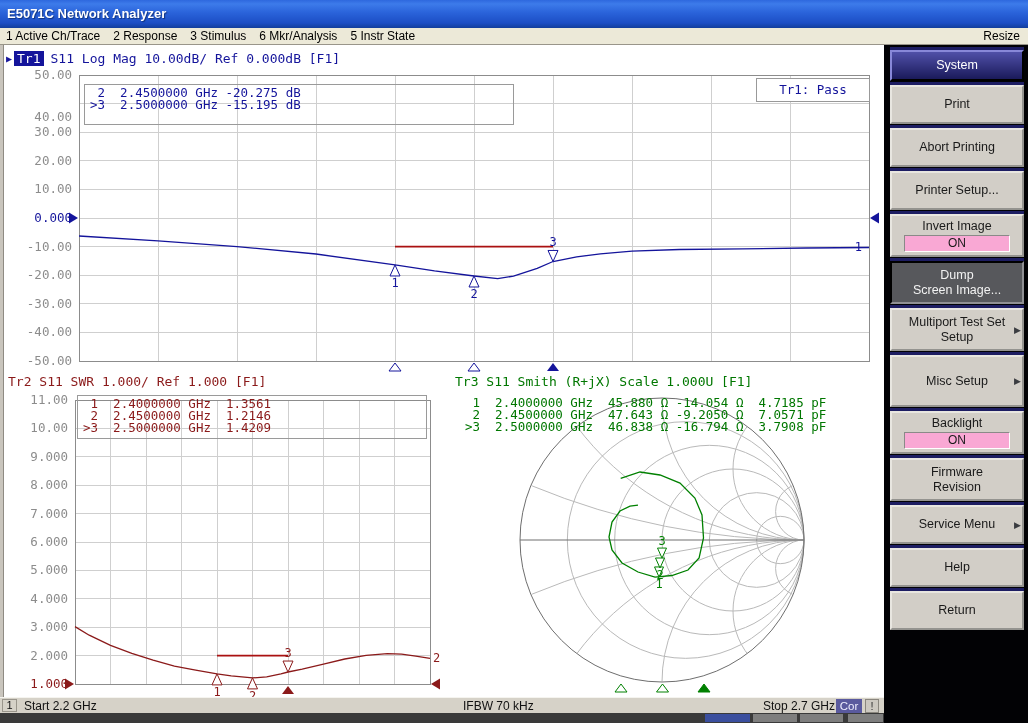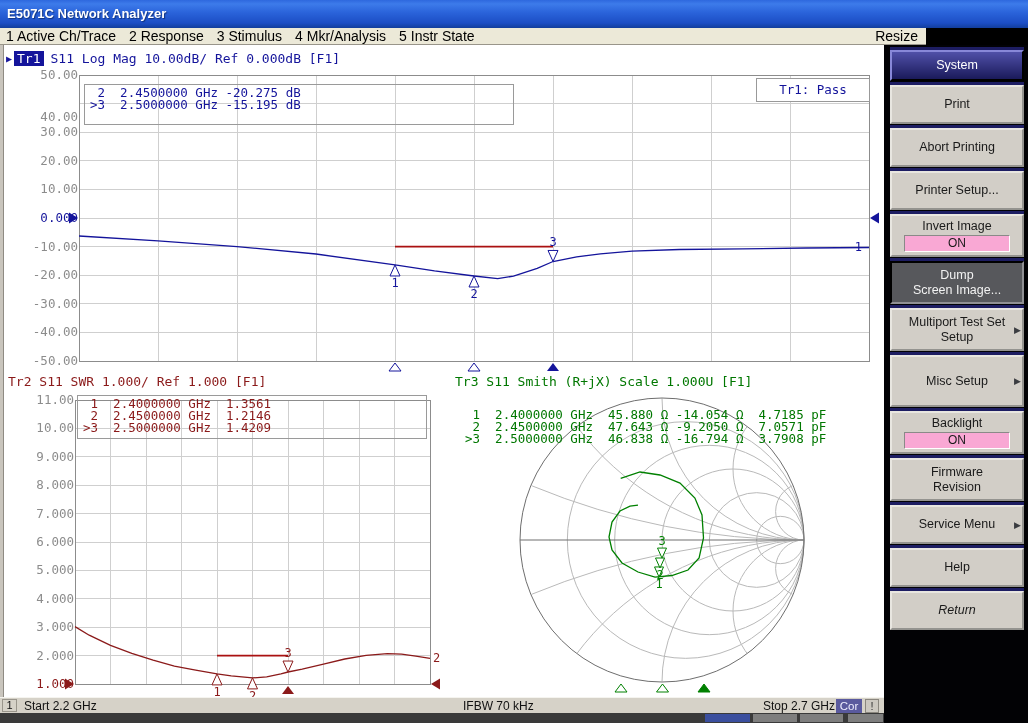--- a/index.html
+++ b/index.html
@@ -2,46 +2,46 @@
 <html><head>
 <meta charset="utf-8">
 <style>
   html,body{margin:0;padding:0;background:#666;}
   .screen{position:relative;width:1028px;height:723px;background:#000;overflow:hidden;
           font-family:"Liberation Sans",sans-serif;}
   .titlebar{position:absolute;left:0;top:0;width:1028px;height:28px;box-sizing:border-box;
             background:linear-gradient(180deg,#2e68de 0%,#3d7bea 14%,#2a63da 45%,#1c4ec5 82%,#123e9c 100%);
             color:#fff;font:bold 13px "Liberation Sans",sans-serif;line-height:28px;padding-left:7px;
             text-shadow:1px 1px 1px #10337e;}
-  .menubar{position:absolute;left:0;top:28px;width:926px;height:17px;box-sizing:border-box;
+  .menubar{position:absolute;left:0;top:28px;width:1028px;height:17px;box-sizing:border-box;
            background:#ece9d8;border-bottom:1px solid #99958a;display:flex;align-items:center;gap:13px;
-           padding-left:6px;font-size:14px;color:#000;}
+           padding-left:6px;font-size:12px;color:#000;}
   .menu-item{white-space:nowrap;cursor:default;}
   .menu-resize{position:absolute;right:8px;}
   .display{position:absolute;left:0;top:45px;width:884px;height:652px;background:#ffffff;}
   .left-frame{position:absolute;left:0;top:45px;width:4px;height:652px;background:#c9c5bd;
               border-right:1px solid #8f8b83;box-sizing:border-box;}
   svg.charts{position:absolute;left:0;top:45px;width:884px;height:652px;}
   .tr1-header{position:absolute;left:6px;top:50px;height:16px;display:flex;align-items:center;
               font:13px "DejaVu Sans Mono",monospace;color:#14149b;}
   .tr1-arrow{font-size:10px;margin-right:2px;color:#14149b;}
   .tr1-badge{background:#14149b;color:#fff;padding:0 3px;margin-right:7px;}
   .tr2-header{position:absolute;left:8px;top:374px;font:13px "DejaVu Sans Mono",monospace;color:#8b1a1a;}
   .tr3-header{position:absolute;left:455px;top:374px;font:13px "DejaVu Sans Mono",monospace;color:#007700;}
   .pass-box{position:absolute;left:756px;top:78px;width:112px;height:22px;border:1px solid #999;
             background:#fff;font:12.5px "DejaVu Sans Mono",monospace;color:#14149b;line-height:22px;text-align:center;}
   .mtable{position:absolute;border:1px solid #9a9a9a;font:12.5px "DejaVu Sans Mono",monospace;
           white-space:pre;padding:2px 0 0 5px;box-sizing:border-box;line-height:12.2px;background:transparent;}
   #mtable1{left:84px;top:84px;width:430px;height:41px;color:#14149b;}
   #mtable2{left:77px;top:395px;width:350px;height:44px;color:#8b1a1a;}
-  #mtable3{left:460px;top:395px;width:402px;height:44px;color:#007700;border:none;margin-top:12px;}
+  #mtable3{left:460px;top:395px;width:402px;height:44px;color:#007700;border:none;}
   .ytickbox{position:absolute;left:0;top:0;width:72px;height:723px;pointer-events:none;}
   #yticks2{width:68px;}
   .ytick{position:absolute;width:100%;text-align:right;font:12.5px "DejaVu Sans Mono",monospace;
-         color:#8c8c8c;height:16px;line-height:16px;margin-left:6px;}
+         color:#8c8c8c;height:16px;line-height:16px;}
   .statusbar{position:absolute;left:0;top:697px;width:884px;height:16px;background:#d6d2c8;
              border-top:1px solid #f5f4ef;box-sizing:border-box;font-size:12px;color:#111;}
   .ch-box{position:absolute;left:2px;top:1px;width:15px;height:13px;border:1px solid #9a968c;
           box-sizing:border-box;text-align:center;line-height:11px;font-size:11px;}
   .sb-start{position:absolute;left:24px;top:1px;}
   .sb-ifbw{position:absolute;left:463px;top:1px;}
   .sb-stop{position:absolute;left:763px;top:1px;}
   .sb-cor{position:absolute;left:836px;top:1px;width:26px;height:14px;background:#5a5a9e;color:#eeeeff;
           text-align:center;line-height:14px;font-size:11.5px;}
   .sb-alert{position:absolute;left:865px;top:1px;width:14px;height:14px;background:#ccc8c0;
@@ -70,21 +70,21 @@
 
 <div class="screen">
   <div class="titlebar">
     <span>E5071C Network Analyzer</span>
   </div>
 
   <div class="menubar" id="menubar">
     <span class="menu-item">1 Active Ch/Trace</span>
       <span class="menu-item">2 Response</span>
       <span class="menu-item">3 Stimulus</span>
-      <span class="menu-item">4 Mkr/Analysis</span>
+      <span class="menu-item">6 Mkr/Analysis</span>
       <span class="menu-item">5 Instr State</span>
       <span class="menu-item menu-resize">Resize</span>
   </div>
 
   <div class="display"></div>
   <div class="left-frame"></div>
 
   <svg class="charts" id="charts-svg" viewBox="0 45 884 652">
       <g>
         <line x1="79" y1="75" x2="79" y2="361" stroke="#cfcfcf" stroke-width="1" shape-rendering="crispEdges"></line>
@@ -279,21 +279,21 @@
         <div class="sk-line">Firmware</div>
         <div class="sk-line">Revision</div>
       </div>
       <div class="softkey" style="height: 39px;">
         <div class="sk-line">Service Menu</div>
         <span class="sk-arrow">▶</span>
       </div>
       <div class="softkey" style="height: 39px;">
         <div class="sk-line">Help</div>
       </div>
-      <div class="softkey" style="height: 39px; font-style: italic;">
+      <div class="softkey" style="height: 39px;">
         <div class="sk-line">Return</div>
       </div>
     </div>
 
   <div class="statusbar">
     <span class="ch-box">1</span>
     <span class="sb-start">Start 2.2 GHz</span>
     <span class="sb-ifbw">IFBW 70 kHz</span>
     <span class="sb-stop">Stop 2.7 GHz</span>
     <span class="sb-cor">Cor</span>

